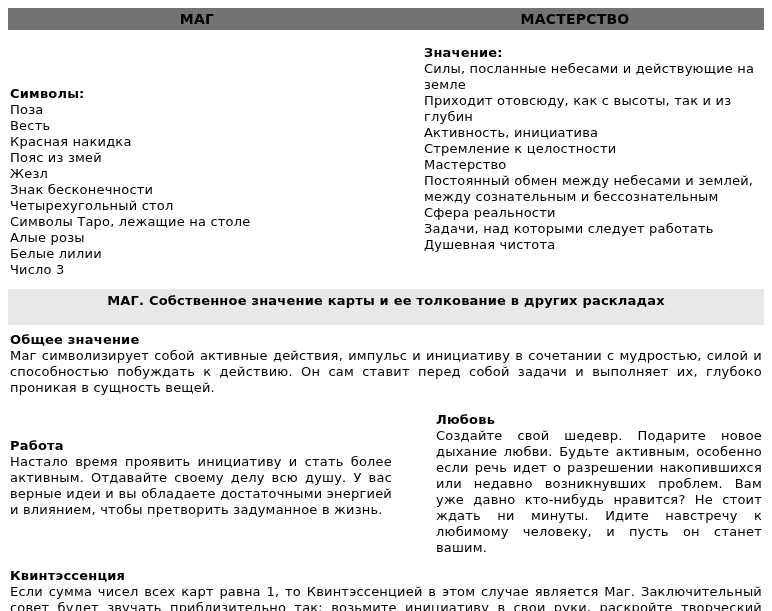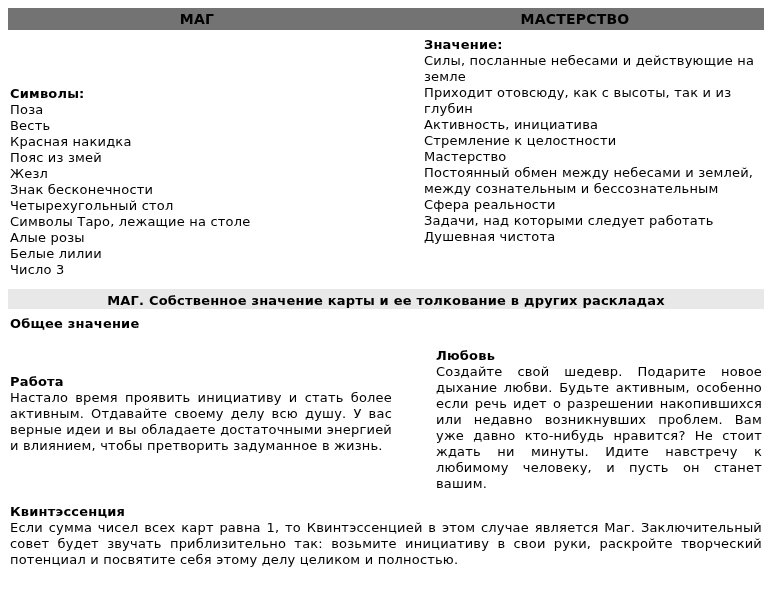--- a/index.html
+++ b/index.html
@@ -15,26 +15,26 @@
   .top-band {
     margin:8px 8px 0 8px; height:22px;
     background:#737373;
     display:flex; align-items:center;
     font-weight:bold; font-size:14px;
   }
   .top-band .half { width:50%; text-align:center; }
 
   .top-cols { display:flex; height:259px; overflow:hidden; padding:0 10px; }
   .col-l { width:408px; padding-top:56px; }
-  .col-r { width:338px; margin-left:auto; padding-top:7px; }
+  .col-r { width:338px; margin-left:auto; padding-top:15px; }
   .list-heading { font-weight:bold; }
   .item { }
 
   .section-band {
-    margin:0 8px; height:20px; line-height:24px;
+    margin:0 8px; height:36px; line-height:24px;
     background:#e8e8e8;
     text-align:center; font-weight:bold; font-size:13px;
   }
 
   .content { padding:0 10px; }
   h3 { font-size:13px; line-height:16px; font-weight:bold; }
   p.just { text-align:justify; }
 
   .general { margin-top:7px; }
   .two-cols { display:flex; }
@@ -80,20 +80,21 @@
       <div class="item">Душевная чистота</div>
     </div>
   </div>
 
   <div class="section-band">МАГ. Собственное значение карты и ее толкование в других раскладах</div>
 
   <div class="content">
 
     <div class="general">
       <h3>Общее значение</h3>
+      <p class="just">Маг символизирует собой активные действия, импульс и инициативу в сочетании с мудростью, силой и способностью побуждать к действию. Он сам ставит перед собой задачи и выполняет их, глубоко проникая в сущность вещей.</p>
     </div>
 
     <div class="two-cols">
       <div class="work-col">
         <h3>Работа</h3>
         <p class="just">Настало время проявить инициативу и стать более активным. Отдавайте своему делу всю душу. У вас верные идеи и вы обладаете достаточными энергией и влиянием, чтобы претворить задуманное в жизнь.</p>
       </div>
       <div class="love-col">
         <h3>Любовь</h3>
         <p class="just">Создайте свой шедевр. Подарите новое дыхание любви. Будьте активным, особенно если речь идет о разрешении накопившихся или недавно возникнувших проблем. Вам уже давно кто-нибудь нравится? Не стоит ждать ни минуты. Идите навстречу к любимому человеку, и пусть он станет вашим.</p>

